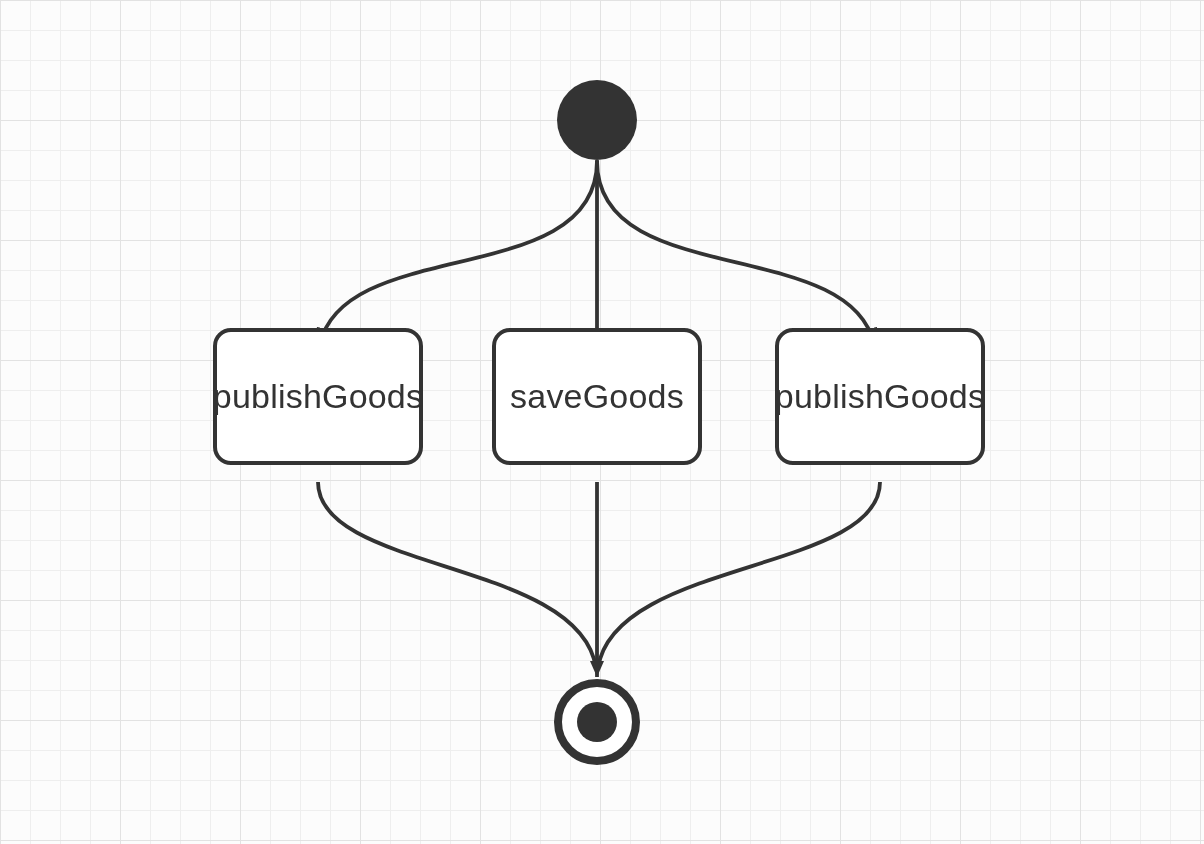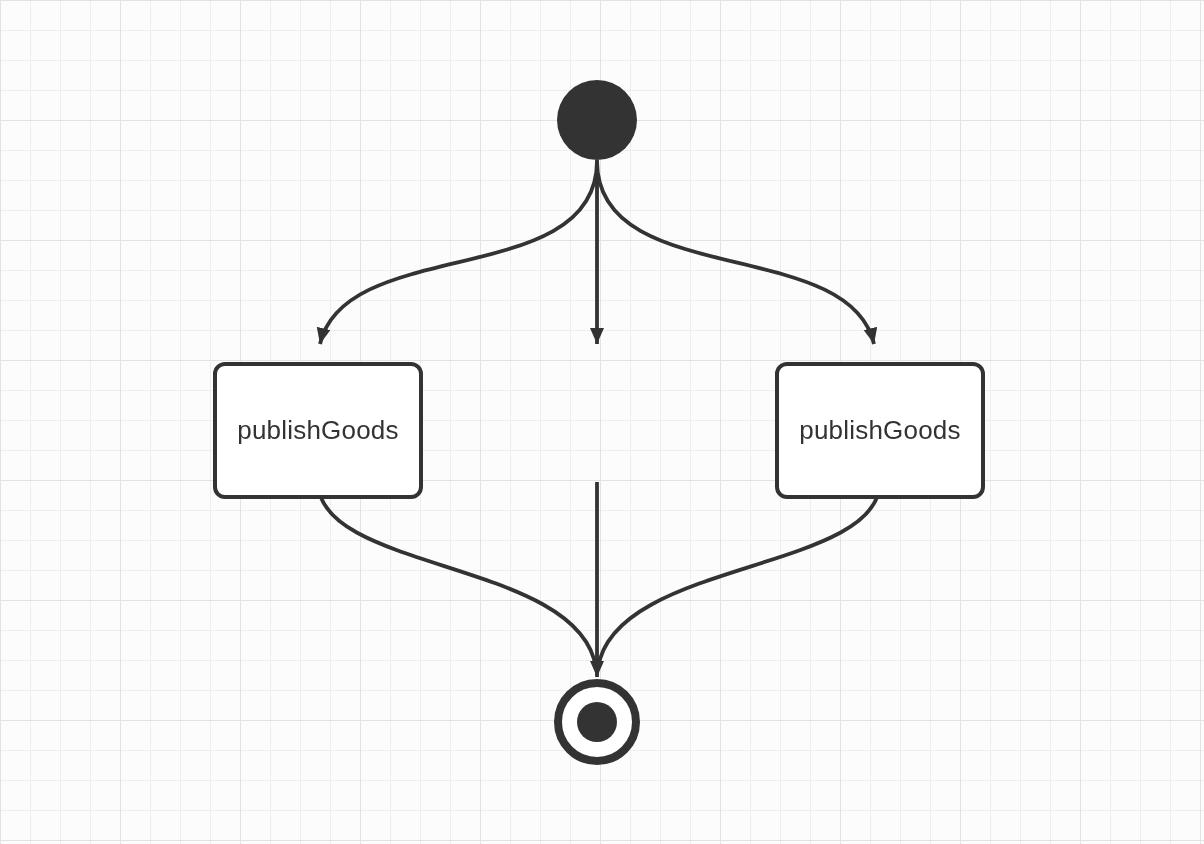--- a/index.html
+++ b/index.html
@@ -36,28 +36,28 @@
     fill: none;
     stroke: #333333;
     stroke-width: 3.8;
     stroke-linecap: butt;
   }
   .activity {
     position: absolute;
     box-sizing: border-box;
     width: 210px;
     height: 137px;
-    top: 362px;
+    top: 328px;
     background: #ffffff;
     border: 4px solid #333333;
-    border-radius: 12px;
+    border-radius: 18px;
     display: flex;
     align-items: center;
     justify-content: center;
-    font-size: 26px;
+    font-size: 34px;
     color: #333333;
     letter-spacing: 0.2px;
   }
   #activity-1 { left: 213px; }
   #activity-2 { left: 492px; }
   #activity-3 { left: 775px; }
 </style>
 </head>
 <body>
 
@@ -83,18 +83,21 @@
     <g>
       <circle cx="597" cy="722" r="39" fill="#ffffff" stroke="#333333" stroke-width="8"></circle>
       <circle cx="597" cy="722" r="20" fill="#333333"></circle>
     </g>
   </svg>
 
   <div class="activity" id="activity-1">
     <span>publishGoods</span>
   </div>
 
+  <div class="activity" id="activity-2">
+    <span>saveGoods</span>
+  </div>
 
   <div class="activity" id="activity-3">
     <span>publishGoods</span>
   </div>
 
 </div>
 
 </body></html>

